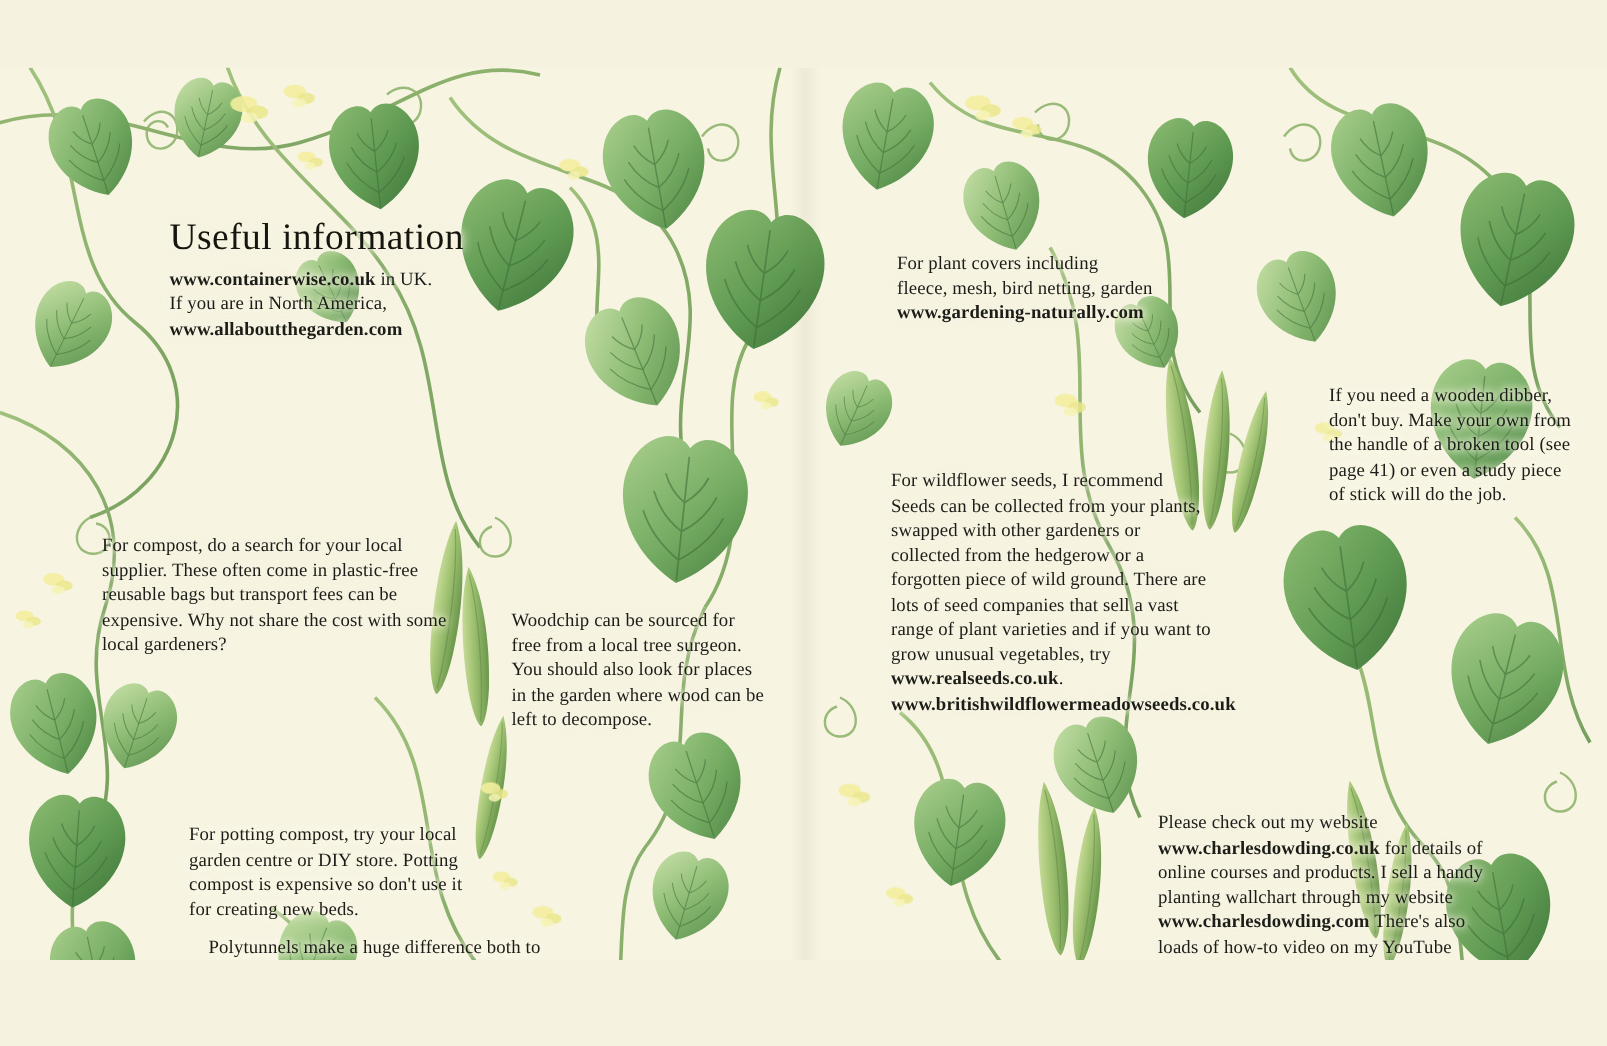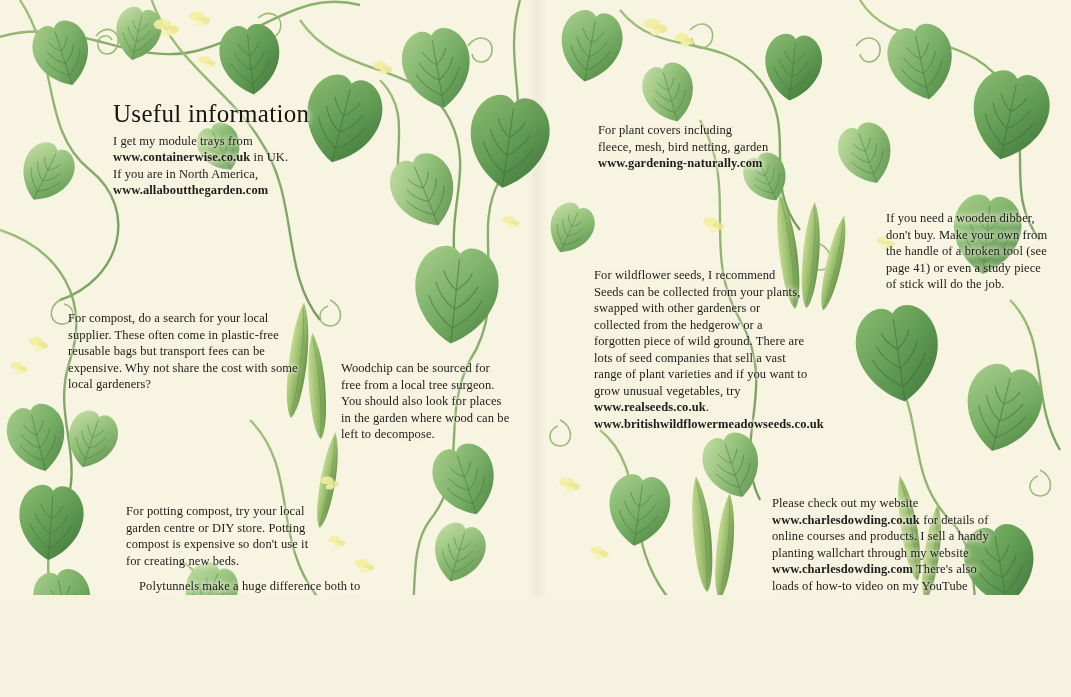--- a/index.html
+++ b/index.html
@@ -12,20 +12,21 @@
     overflow: hidden;
     background: #f5f3e0;
     font-family: "Liberation Serif", serif;
   }
   #page {
     position: relative;
     width: 1071px;
     height: 595px;
     background: #f7f4e2;
     overflow: hidden;
+    margin-top: 45px;
   }
   
   #botanical {
     position: absolute;
     inset: 0;
     width: 1071px;
     height: 697px;
     pointer-events: none;
   }
   
@@ -254,21 +255,20 @@
       <use href="#flower" x="980" y="640" width="30" height="30"></use>
       <use href="#flower" x="196" y="50" width="24" height="24"></use>
       <use href="#flower" x="500" y="210" width="24" height="24"></use>
     </g>
   </svg>
 
   <div id="spine"></div>
 
   <div class="block" id="blk-useful">
     <h1 class="heading">Useful information</h1>
-    <p>I get my module trays from</p>
     <p><b>www.containerwise.co.uk</b><span> in UK.</span></p>
     <p>If you are in North America,</p>
     <p><b>www.allaboutthegarden.com</b></p>
   </div>
 
   <div class="block" id="blk-woodchip">
     <p>Woodchip can be sourced for free from a local tree surgeon. You should also look for places in the garden where wood can be left to decompose.</p>
   </div>
 
   <div class="block" id="blk-compost">

